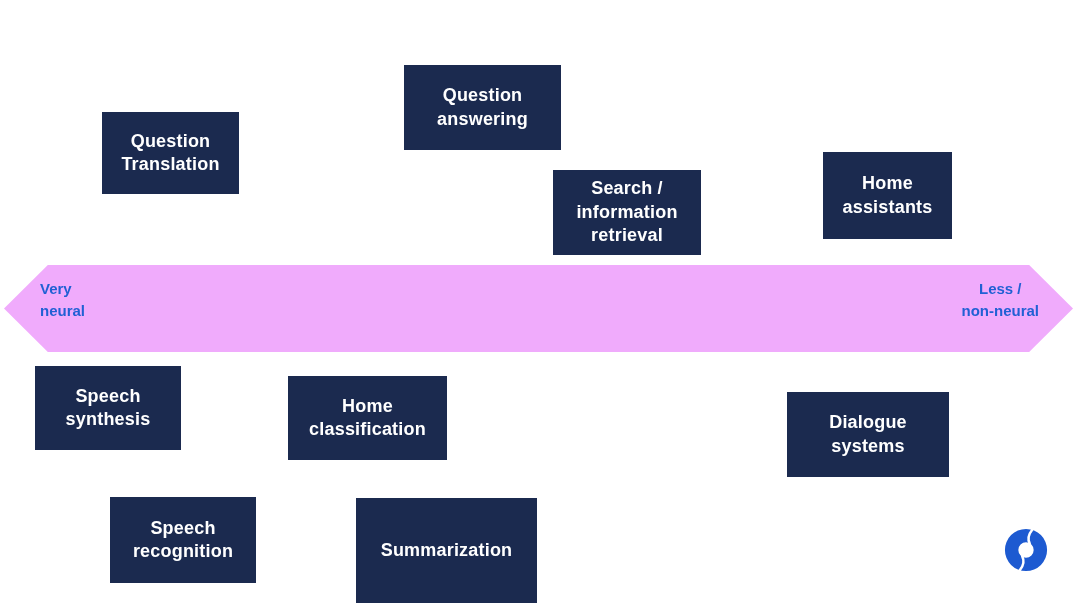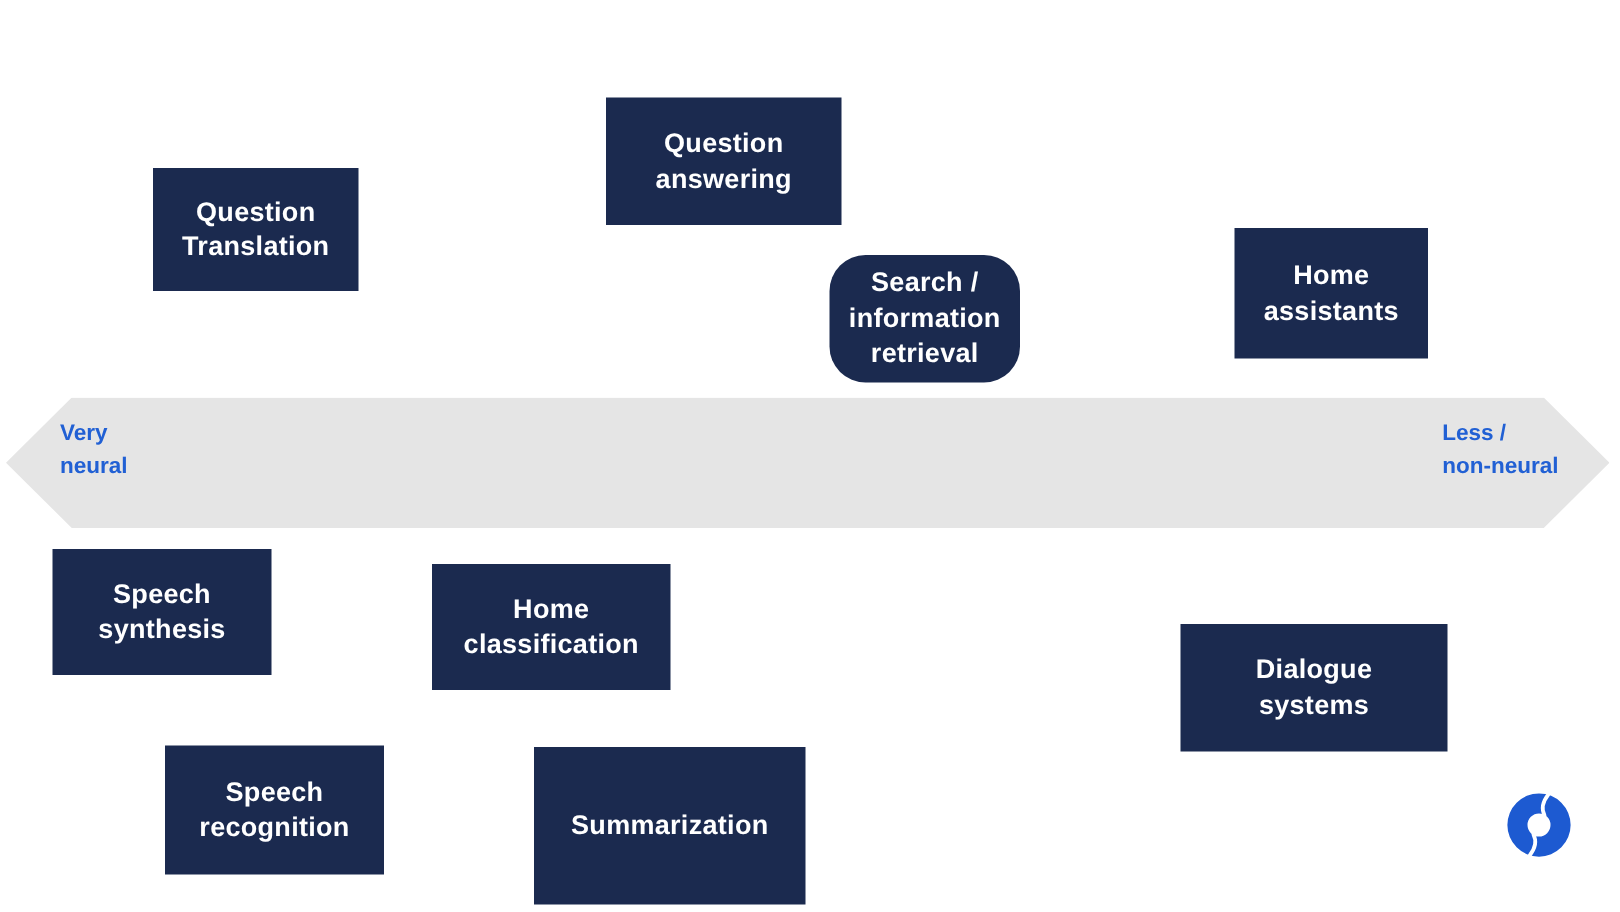--- a/index.html
+++ b/index.html
@@ -22,47 +22,47 @@
     font-size: 18px;
     font-weight: 700;
     line-height: 1.3;
     letter-spacing: 0.2px;
     white-space: pre-line;
   }
   .spectrum-arrow {
     position: absolute;
     left: 4px; top: 265px;
     width: 1069px; height: 87px;
-    background: #e5e5e5;
+    background: #f0abfc;
     clip-path: polygon(0 50%, 4.1% 0, 95.9% 0, 100% 50%, 95.9% 100%, 4.1% 100%);
   }
   .arrow-label {
     position: absolute;
     top: 13px;
     color: #2160d4;
     font-size: 15px;
     font-weight: 700;
     line-height: 1.45;
     white-space: pre-line;
   }
   .arrow-label.left  { left: 36px;  text-align: left; }
-  .arrow-label.right { right: 34px; text-align: left; margin-left: 44px; }
+  .arrow-label.right { right: 34px; text-align: center; margin-left: 44px; }
   .brand-logo {
     position: absolute;
     left: 1003px; top: 527px;
     width: 46px; height: 46px;
   }
   
   .b-machine   { left: 102px; top: 112px; width: 137px; height: 82px; }
   .b-question  { left: 404px; top: 65px;  width: 157px; height: 85px; }
-  .b-search    { left: 553px; top: 170px; width: 127px; height: 85px; border-radius: 24px; }
+  .b-search    { left: 553px; top: 170px; width: 148px; height: 85px; }
   .b-home      { left: 823px; top: 152px; width: 129px; height: 87px; }
   .b-synthesis { left: 35px;  top: 366px; width: 146px; height: 84px; }
   .b-textclass { left: 288px; top: 376px; width: 159px; height: 84px; }
-  .b-dialogue  { left: 787px; top: 416px; width: 178px; height: 85px; }
+  .b-dialogue  { left: 787px; top: 392px; width: 162px; height: 85px; }
   .b-recog     { left: 110px; top: 497px; width: 146px; height: 86px; }
   .b-summar    { left: 356px; top: 498px; width: 181px; height: 105px; }
 </style>
 </head>
 <body>
 
 <div class="slide">
 
   <div class="task-box b-machine">
     <span>Question

